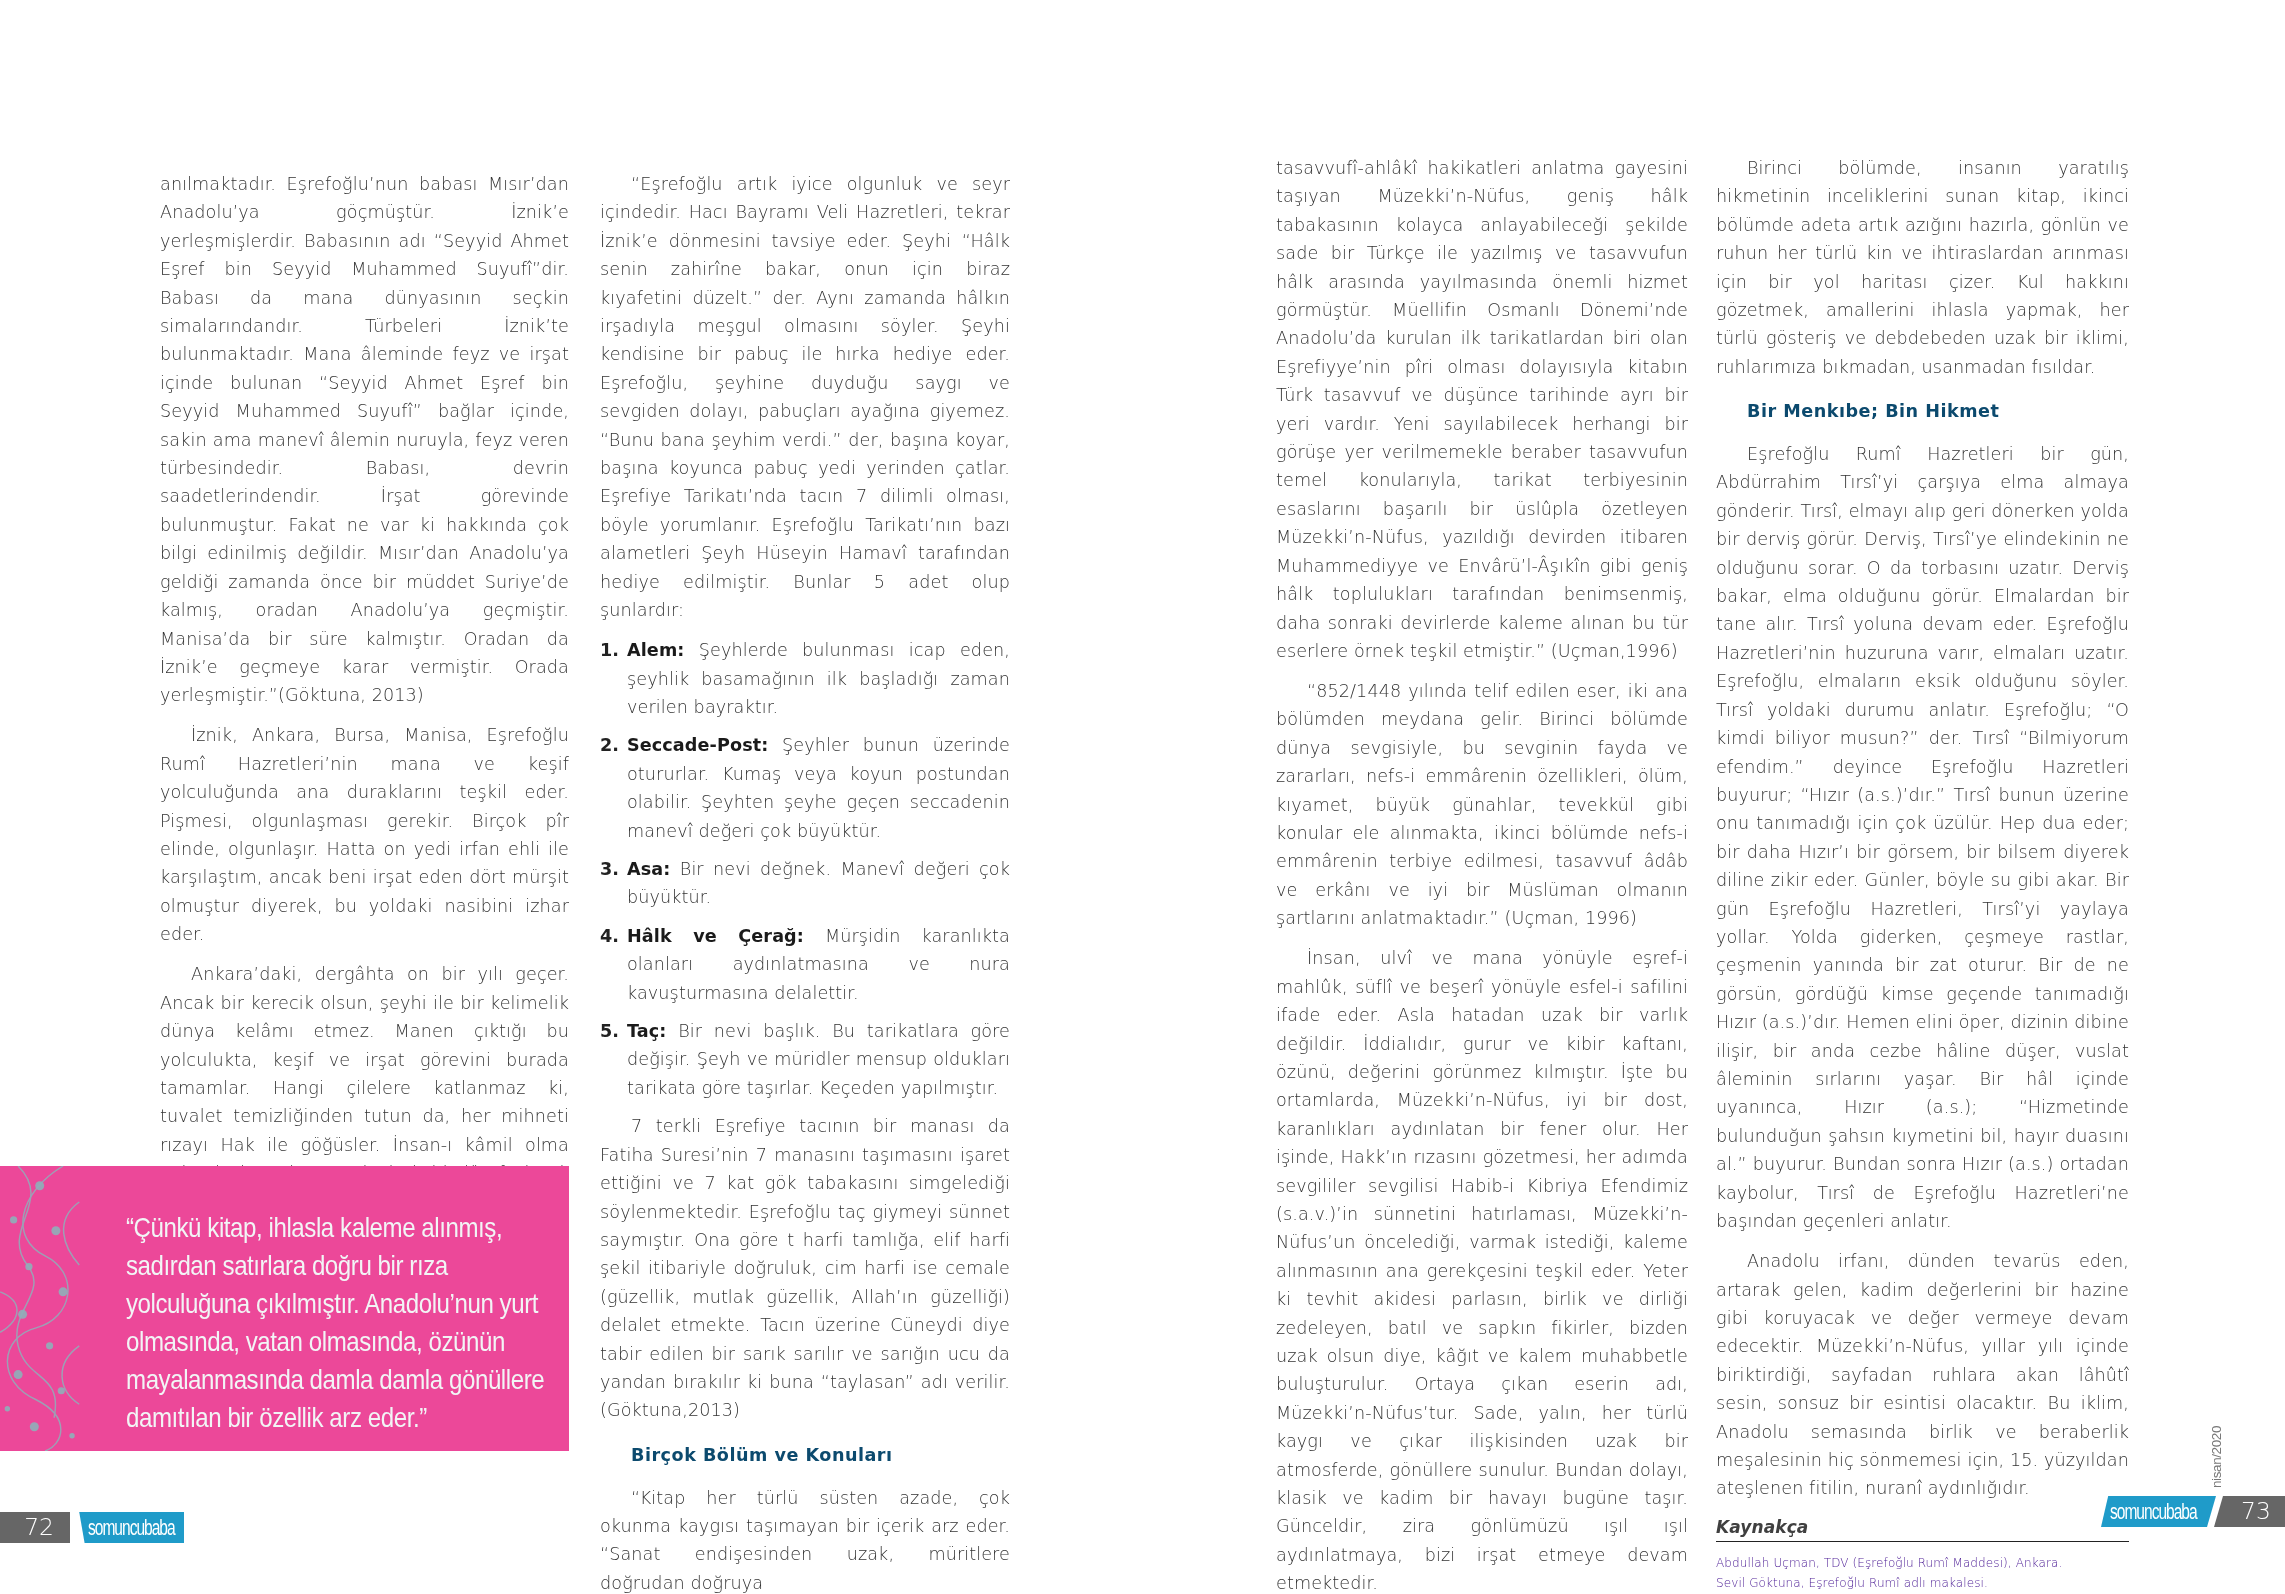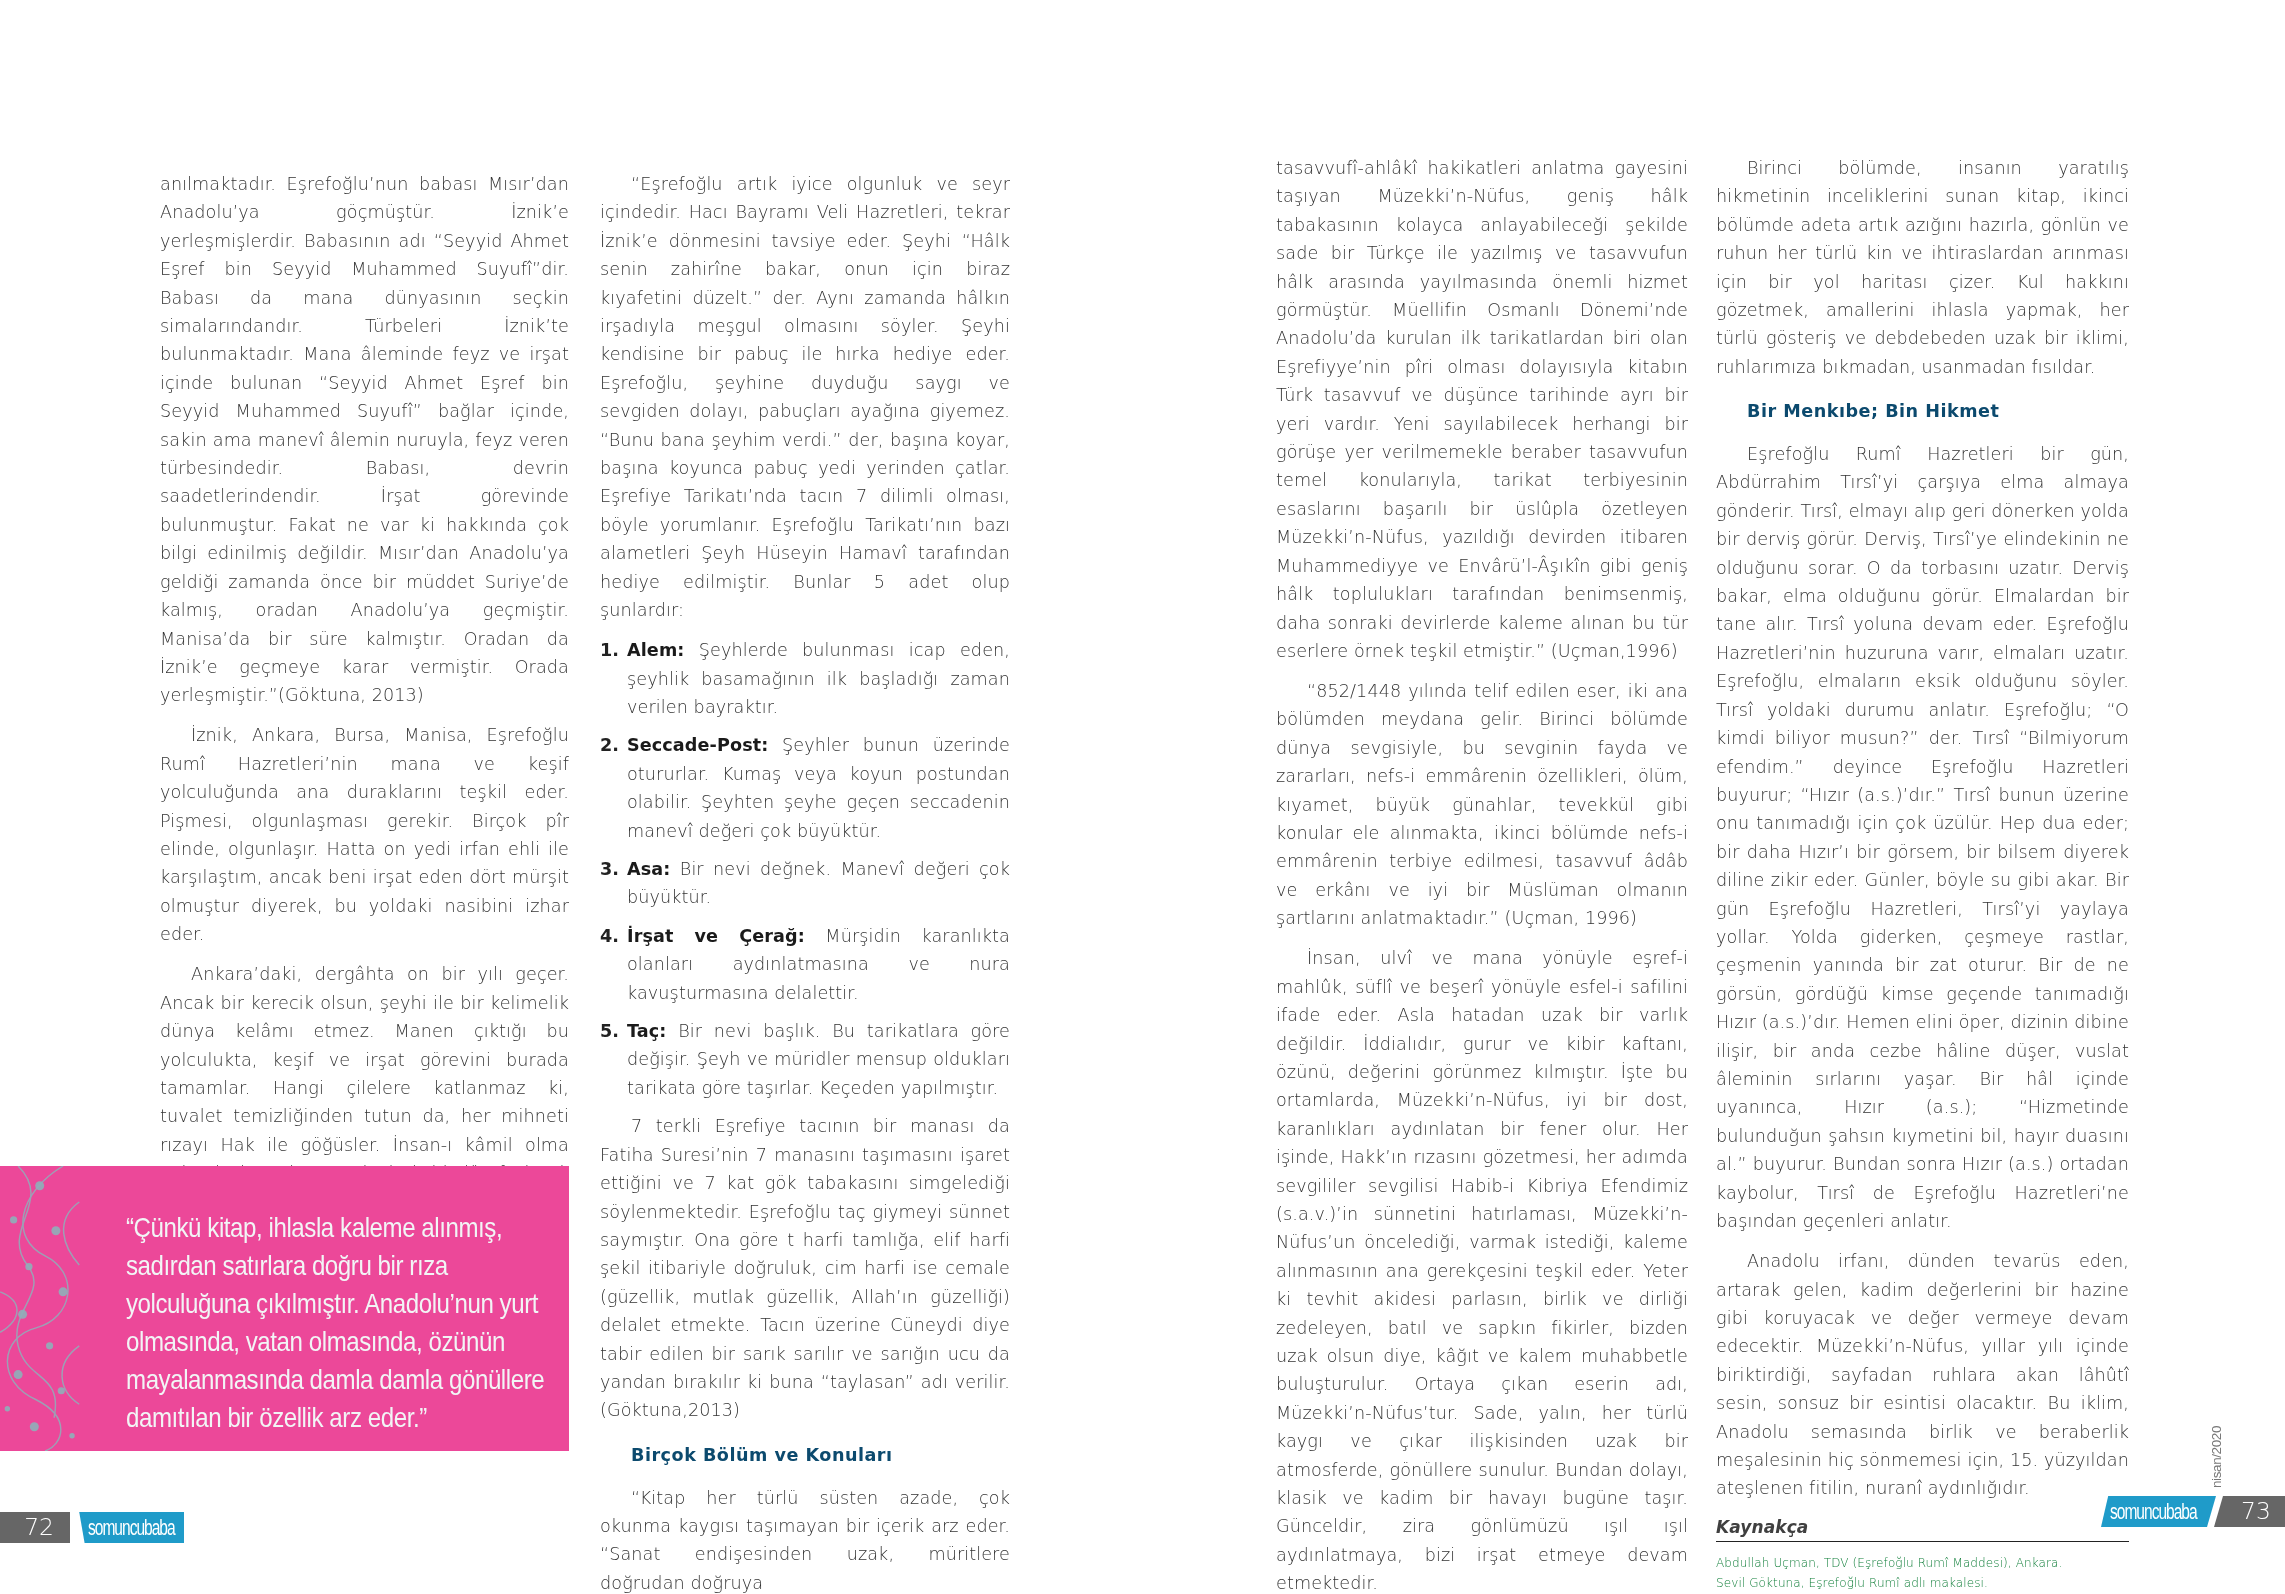--- a/index.html
+++ b/index.html
@@ -58,21 +58,21 @@
   .folio .brand span { display:inline-block; transform:scaleX(0.72); transform-origin:left center; }
   .issue {
     position:absolute; left:2209px; top:1429px; width:16px; height:59px;
     color:#777; font-size:13.5px; font-family:"Liberation Sans", sans-serif;
     writing-mode:vertical-rl; transform:rotate(180deg); letter-spacing:-0.4px;
   }
   .refs-title {
     font-style:italic; font-weight:bold; color:#404040; font-size:17px;
     border-bottom:1.8px solid #222; padding-bottom:0; margin:9px 0 10.8px 0; line-height:27px;
   }
-  .refs p { font-size:12px; line-height:20px; margin:0; text-align:left; color:#15803d; }
+  .refs p { font-size:12px; line-height:20px; margin:0; text-align:left; color:#4c1d95; }
 </style>
 </head>
 <body>
 
 <div class="page left">
 
   <div class="col" style="left:160px; top:154px; width:409px;">
     <p class="noind">anılmaktadır. Eşrefoğlu’nun babası Mısır’dan Anadolu’ya göçmüştür. İznik’e yerleşmişlerdir. Babasının adı “Seyyid Ahmet Eşref bin Seyyid Muhammed Suyufî”dir. Babası da mana dünyasının seçkin simalarındandır. Türbeleri İznik’te bulunmaktadır. Mana âleminde feyz ve irşat içinde bulunan “Seyyid Ahmet Eşref bin Seyyid Muhammed Suyufî” bağlar içinde, sakin ama manevî âlemin nuruyla, feyz veren türbesindedir. Babası, devrin saadetlerindendir. İrşat görevinde bulunmuştur. Fakat ne var ki hakkında çok bilgi edinilmiş değildir. Mısır’dan Anadolu’ya geldiği zamanda önce bir müddet Suriye’de kalmış, oradan Anadolu’ya geçmiştir. Manisa’da bir süre kalmıştır. Oradan da İznik’e geçmeye karar vermiştir. Orada yerleşmiştir.”(Göktuna, 2013)</p>
     <p class="ind">İznik, Ankara, Bursa, Manisa, Eşrefoğlu Rumî Hazretleri’nin mana ve keşif yolculuğunda ana duraklarını teşkil eder. Pişmesi, olgunlaşması gerekir. Birçok pîr elinde, olgunlaşır. Hatta on yedi irfan ehli ile karşılaştım, ancak beni irşat eden dört mürşit olmuştur diyerek, bu yoldaki nasibini izhar eder.</p>
     <p class="ind">Ankara’daki, dergâhta on bir yılı geçer. Ancak bir kerecik olsun, şeyhi ile bir kelimelik dünya kelâmı etmez. Manen çıktığı bu yolculukta, keşif ve irşat görevini burada tamamlar. Hangi çilelere katlanmaz ki, tuvalet temizliğinden tutun da, her mihneti rızayı Hak ile göğüsler. İnsan-ı kâmil olma yolunda her elem ve kederi, bir lütuf olarak kabul eder. Hacı Bayram-ı Veli, kızı Züleyha ile nikâhlayarak dünya saadetini ikmal eder.</p>
@@ -106,21 +106,21 @@
     </div>
     <div class="quote-text">“Çünkü kitap, ihlasla kaleme alınmış, sadırdan satırlara doğru bir rıza yolculuğuna çıkılmıştır. Anadolu’nun yurt olmasında, vatan olmasında, özünün mayalanmasında damla damla gönüllere damıtılan bir özellik arz eder.”</div>
   </div>
 
   <div class="col" style="left:600px; top:154px; width:410px;">
     <p class="ind">“Eşrefoğlu artık iyice olgunluk ve seyr içindedir. Hacı Bayramı Veli Hazretleri, tekrar İznik’e dönmesini tavsiye eder. Şeyhi “Hâlk senin zahirîne bakar, onun için biraz kıyafetini düzelt.” der. Aynı zamanda hâlkın irşadıyla meşgul olmasını söyler. Şeyhi kendisine bir pabuç ile hırka hediye eder. Eşrefoğlu, şeyhine duyduğu saygı ve sevgiden dolayı, pabuçları ayağına giyemez. “Bunu bana şeyhim verdi.” der, başına koyar, başına koyunca pabuç yedi yerinden çatlar. Eşrefiye Tarikatı’nda tacın 7 dilimli olması, böyle yorumlanır. Eşrefoğlu Tarikatı’nın bazı alametleri Şeyh Hüseyin Hamavî tarafından hediye edilmiştir. Bunlar 5 adet olup şunlardır:</p>
     <ol class="items">
       <li><span class="num">1.</span><span class="term">Alem:</span> <span>Şeyhlerde bulunması icap eden, şeyhlik basamağının ilk başladığı zaman verilen bayraktır.</span></li>
       <li><span class="num">2.</span><span class="term">Seccade-Post:</span> <span>Şeyhler bunun üzerinde otururlar. Kumaş veya koyun postundan olabilir. Şeyhten şeyhe geçen seccadenin manevî değeri çok büyüktür.</span></li>
       <li><span class="num">3.</span><span class="term">Asa:</span> <span>Bir nevi değnek. Manevî değeri çok büyüktür.</span></li>
-      <li><span class="num">4.</span><span class="term">İrşat ve Çerağ:</span> <span>Mürşidin karanlıkta olanları aydınlatmasına ve nura kavuşturmasına delalettir.</span></li>
+      <li><span class="num">4.</span><span class="term">Hâlk ve Çerağ:</span> <span>Mürşidin karanlıkta olanları aydınlatmasına ve nura kavuşturmasına delalettir.</span></li>
       <li><span class="num">5.</span><span class="term">Taç:</span> <span>Bir nevi başlık. Bu tarikatlara göre değişir. Şeyh ve müridler mensup oldukları tarikata göre taşırlar. Keçeden yapılmıştır.</span></li>
     </ol>
     <p class="ind">7 terkli Eşrefiye tacının bir manası da Fatiha Suresi’nin 7 manasını taşımasını işaret ettiğini ve 7 kat gök tabakasını simgelediği söylenmektedir. Eşrefoğlu taç giymeyi sünnet saymıştır. Ona göre t harfi tamlığa, elif harfi şekil itibariyle doğruluk, cim harfi ise cemale (güzellik, mutlak güzellik, Allah’ın güzelliği) delalet etmekte. Tacın üzerine Cüneydi diye tabir edilen bir sarık sarılır ve sarığın ucu da yandan bırakılır ki buna “taylasan” adı verilir. (Göktuna,2013)</p>
     <div class="sub">Birçok Bölüm ve Konuları</div>
     <p class="ind">“Kitap her türlü süsten azade, çok okunma kaygısı taşımayan bir içerik arz eder. “Sanat endişesinden uzak, müritlere doğrudan doğruya</p>
   </div>
 
   <div class="folio" style="left:0; width:189px;">
     <div class="num" style="left:0; width:70px; text-align:right; padding-right:0;">
       <span style="position:absolute; right:16px;">72</span>

